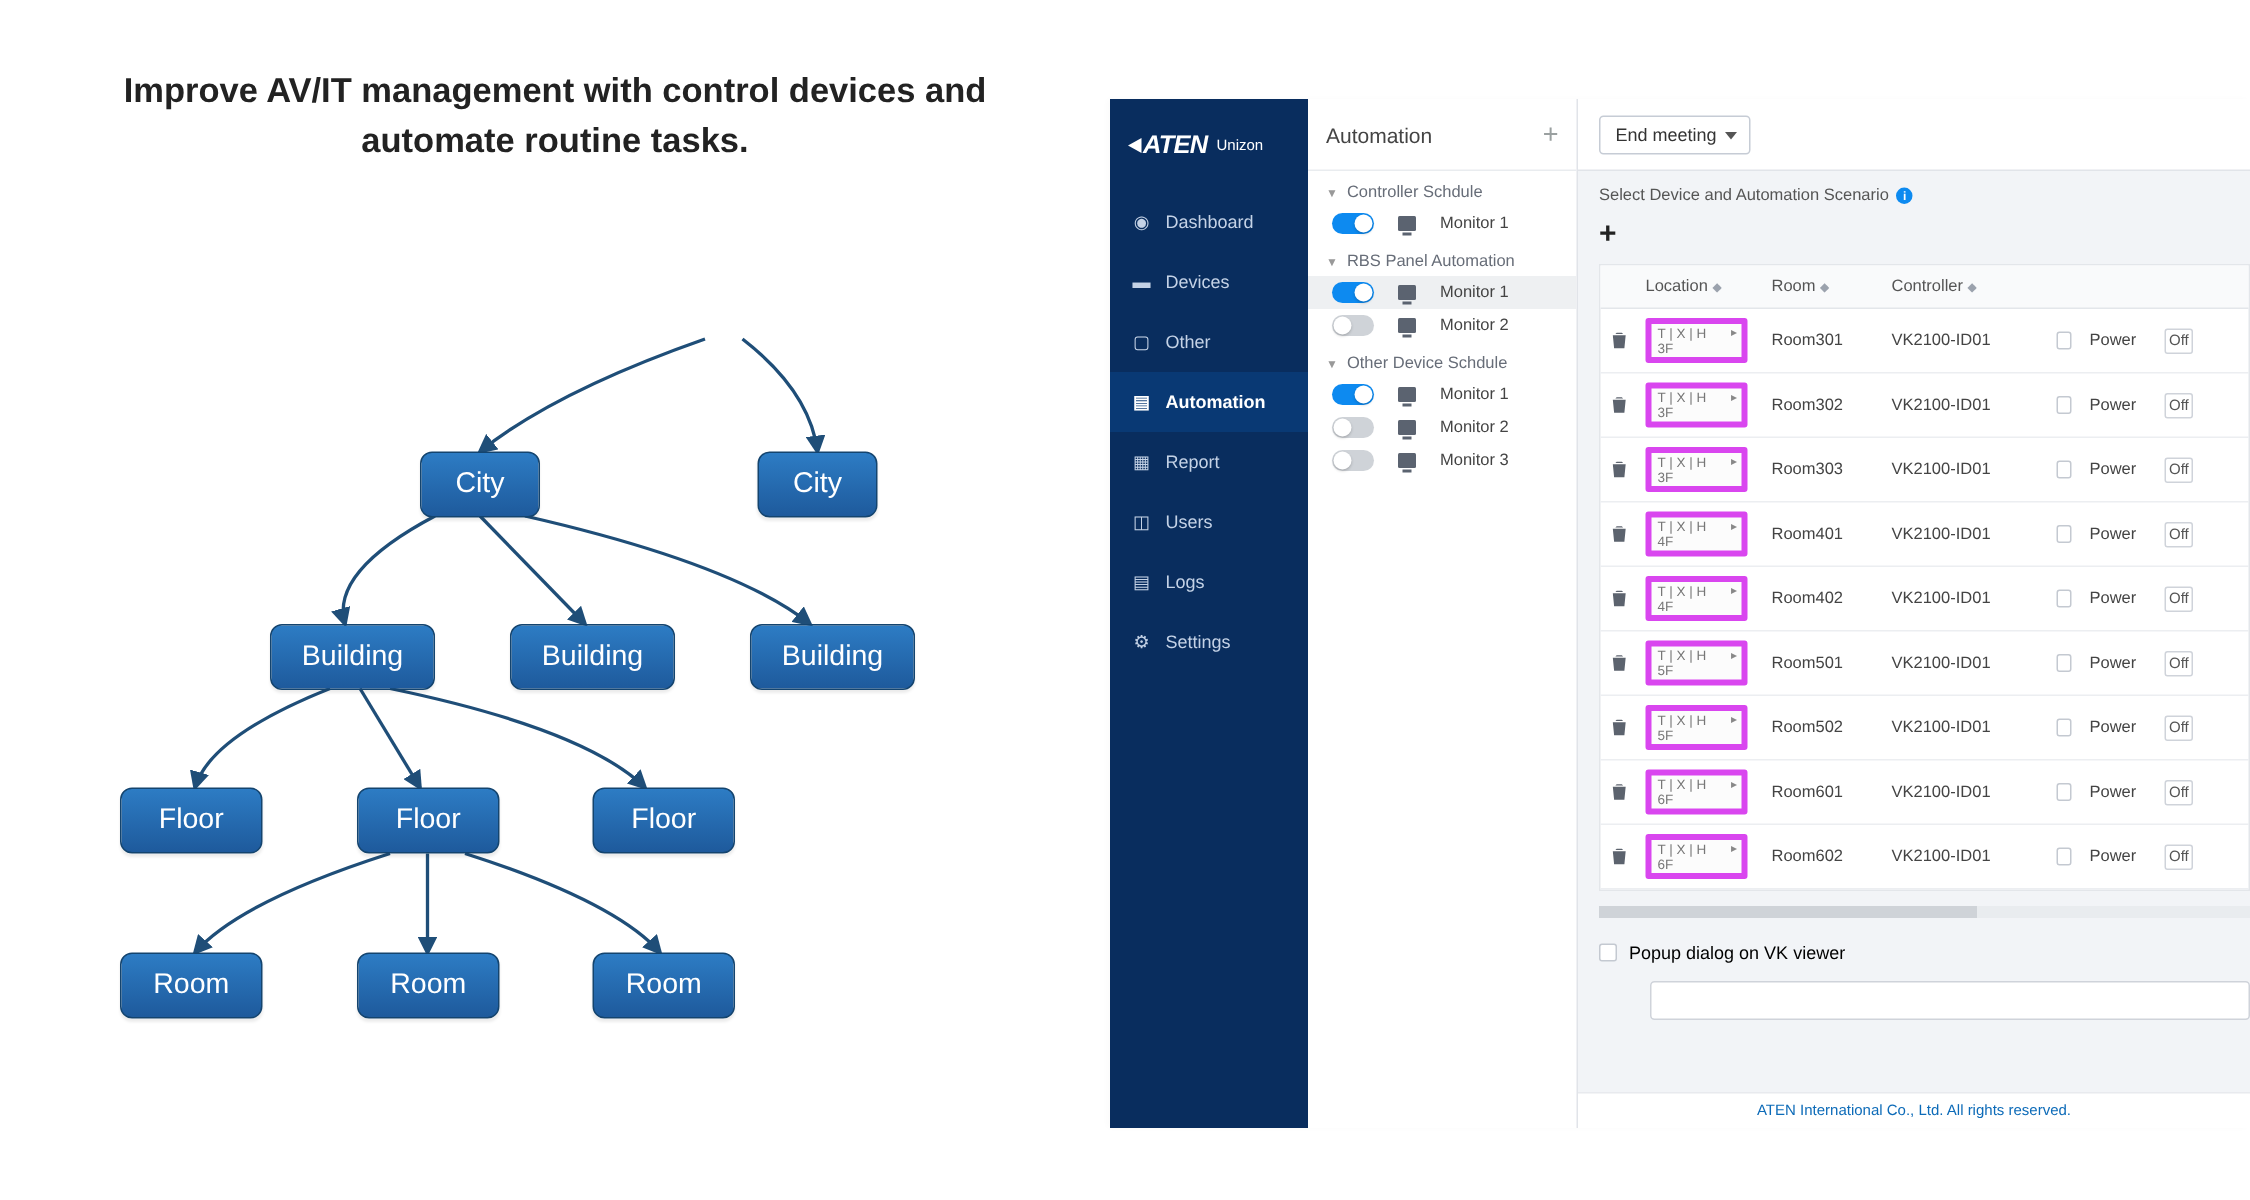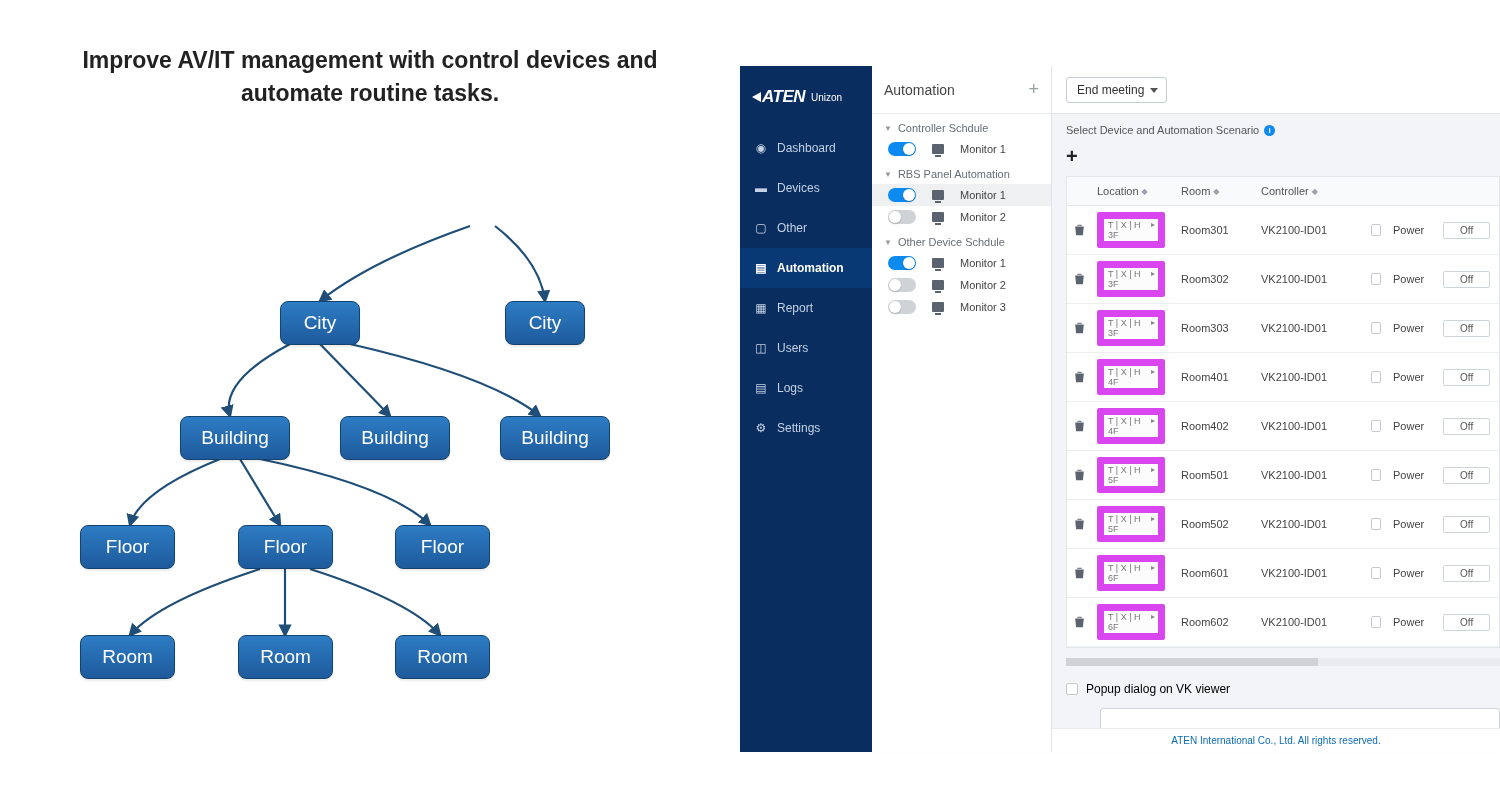--- a/index.html
+++ b/index.html
@@ -47,24 +47,24 @@
 .sort-ic{font-size:8px;color:#9ba2ad}
 .tr{display:flex;border-bottom:1px solid #eceef1;align-items:center}
 .td{padding:6px 6px;font-size:11px;color:#444;display:flex;align-items:center;gap:4px}
 .c0{width:24px;justify-content:center}
 .c1{width:84px}
 .c2{width:80px}
 .c3{width:110px}
 .c4{width:22px}
 .c5{width:50px}
 .c6{width:30px}
-.loc-chip{border:7px solid #d946ef;border-radius:2px;padding:1px 14px 1px 4px;font-size:9px;color:#777;background:#fcfcfc;position:relative;width:68px}
+.loc-chip{border:4px solid #d946ef;border-radius:2px;padding:1px 14px 1px 4px;font-size:9px;color:#777;background:#fcfcfc;position:relative;width:68px}
 .loc-chip::after{content:"▸";position:absolute;right:3px;top:1px;font-size:8px;color:#888}
 .chk{width:12px;height:12px;border:1px solid #c4c9d1;border-radius:2px;background:#fff}
-.off-btn{border:1px solid #cfd3da;border-radius:2px;padding:2px 16px;font-size:10px;color:#555;background:#fff;cursor:pointer}
+.off-btn{border:1px solid #cfd3da;border-radius:2px;padding:2px 2px;font-size:10px;color:#555;background:#fff;cursor:pointer}
 .scroll-strip{height:8px;margin:10px 0 0 14px;background:#e9ecef;position:relative}
 .scroll-strip::after{content:"";position:absolute;left:0;top:0;height:8px;width:58%;background:#cfd3d8}
 .popup-row{display:flex;align-items:center;gap:8px;padding:16px 14px 6px}
 .popup-input{margin:6px 0 0 48px;border:1px solid #cfd3da;border-radius:3px;height:26px;background:#fff;width:calc(100% - 48px)}
 .footer{position:absolute;bottom:0;left:0;right:0;height:24px;background:#fff;border-top:1px solid #e8eaee;display:flex;align-items:center;justify-content:center;font-size:10px;color:#0d6bb8}
 svg.trash{width:11px;height:12px}
 </style>
 </head>
 <body>
 

